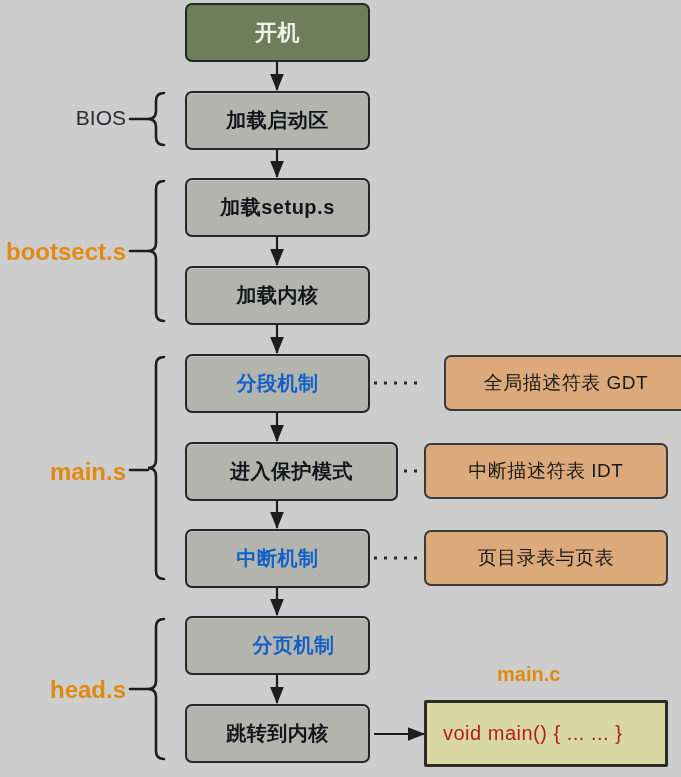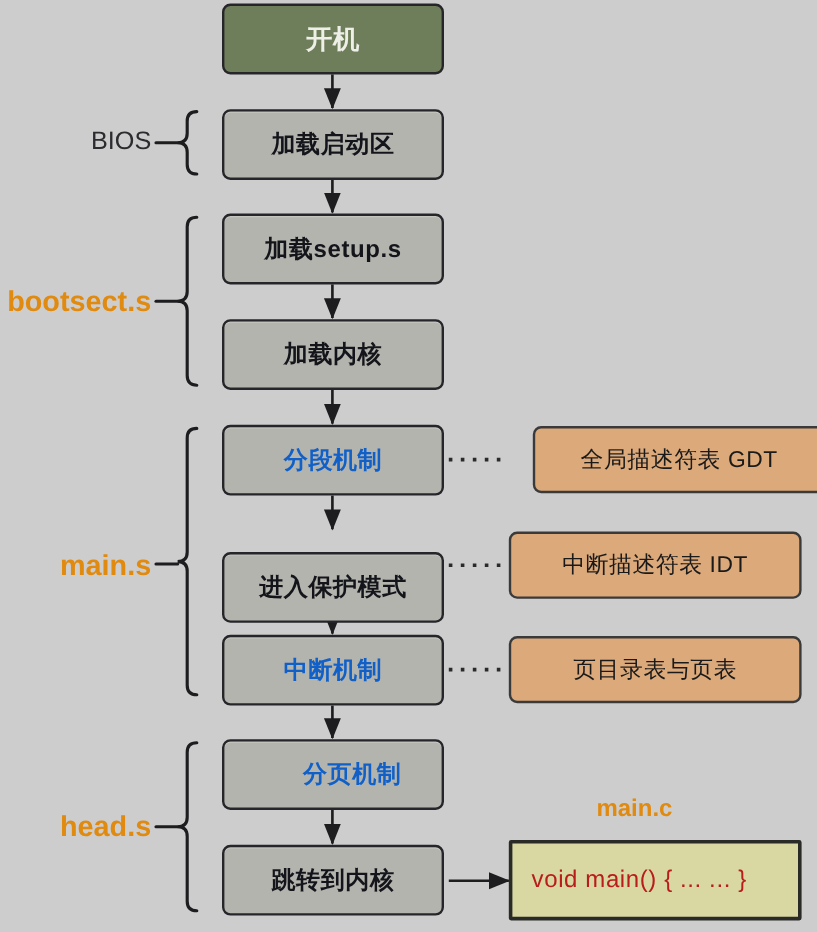--- a/index.html
+++ b/index.html
@@ -142,21 +142,21 @@
   <div class="node start" style="left:185px; top:3px; width:185px; height:59px;text-align:center;">开机</div>
 
   <div class="node step" style="left:185px; top:91px; width:185px; height:59px;">加载启动区</div>
 
   <div class="node step" style="left:185px; top:178px; width:185px; height:59px;">加载setup.s</div>
 
   <div class="node step" style="left:185px; top:266px; width:185px; height:59px;">加载内核</div>
 
   <div class="node step blue-label" style="left:185px; top:354px; width:185px; height:59px;">分段机制</div>
 
-  <div class="node step" style="left:185px; top:460px; width:185px; height:59px;">进入保护模式</div>
+  <div class="node step" style="left:185px; top:442px; width:213px; height:59px;">进入保护模式</div>
 
   <div class="node step blue-label" style="left:185px; top:529px; width:185px; height:59px;">中断机制</div>
 
   <div class="node step blue-label" style="left:185px; top:616px; width:185px; height:59px;padding-left:32px;">分页机制</div>
 
   <div class="node step" style="left:185px; top:704px; width:185px; height:59px;">跳转到内核</div>
 
   <div class="node side" style="left:444px; top:355px; width:244px; height:56px;">全局描述符表 GDT</div>
 
   <div class="node side" style="left:424px; top:443px; width:244px; height:56px;">中断描述符表 IDT</div>

